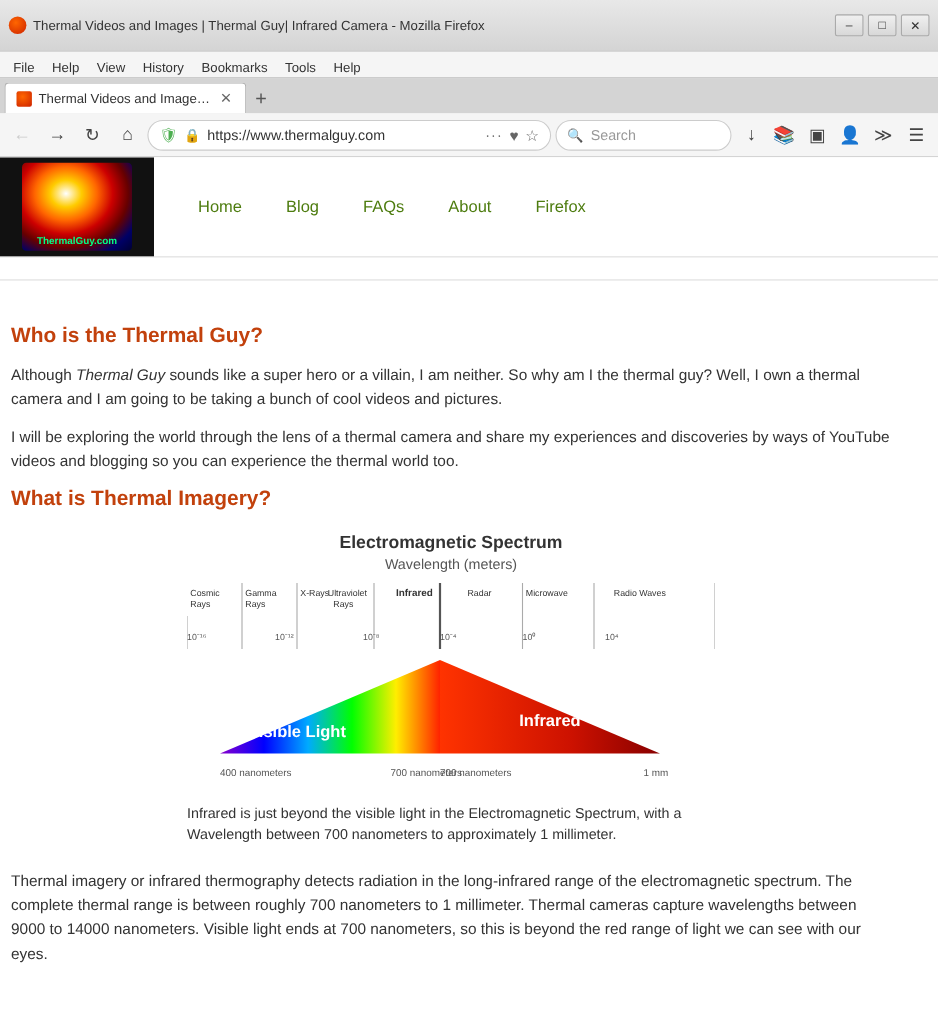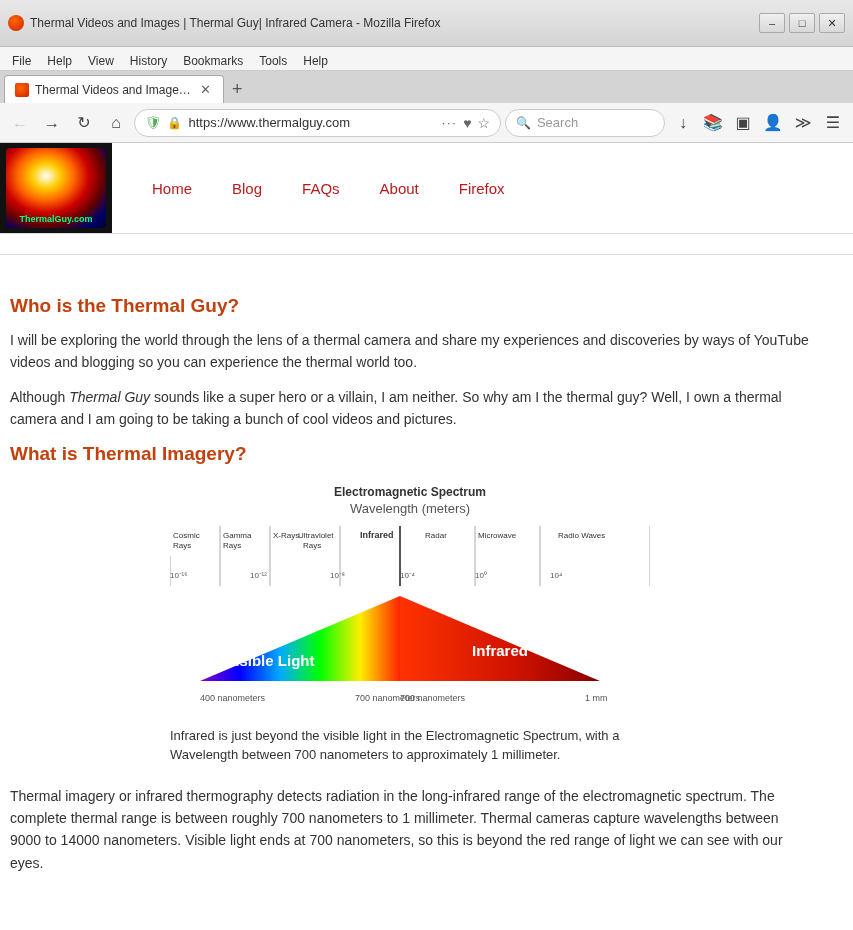--- a/index.html
+++ b/index.html
@@ -212,21 +212,21 @@
     .browser-content::-webkit-scrollbar-thumb { background: #c1c1c1; border-radius: 6px; }
 
     
     .site-header {
       display: flex;
       align-items: stretch;
       border-bottom: 1px solid #ddd;
       background: white;
     }
     .site-logo {
-      width: 112px;
+      width: 140px;
       height: 90px;
       background: #111;
       display: flex;
       align-items: center;
       justify-content: center;
       position: relative;
       flex-shrink: 0;
       overflow: hidden;
     }
     .logo-thermal {
@@ -247,21 +247,21 @@
       white-space: nowrap;
     }
     .site-nav {
       display: flex;
       align-items: center;
       padding: 0 20px;
       flex: 1;
     }
     .nav-link {
       padding: 8px 20px;
-      color: #b91c1c;
+      color: #4d7c0f;
       font-size: 15px;
       text-decoration: none;
       cursor: pointer;
     }
 
     
     .main-content {
       padding: 20px 10px 20px 10px;
       max-width: 820px;
     }
@@ -288,21 +288,21 @@
       font-style: italic;
     }
 
     
     .spectrum-container {
       margin: 20px auto;
       text-align: center;
       width: 480px;
     }
     .spectrum-title {
-      font-size: 12px;
+      font-size: 16px;
       font-weight: bold;
       color: #333;
       margin-bottom: 2px;
     }
     .spectrum-subtitle {
       font-size: 13px;
       color: #555;
       margin-bottom: 10px;
       text-align: center;
     }
@@ -397,25 +397,25 @@
     </nav>
   </div>
 
   <hr class="section-divider">
 
   <div class="main-content">
 
 
     <h2 class="section-title">Who is the Thermal Guy?</h2>
 
-    <p class="body-text">I will be exploring the world through the lens of a thermal camera and share my experiences and discoveries by ways of YouTube videos and blogging so you can experience the thermal world too.</p>
-
     <p class="body-text">
       Although <em>Thermal Guy</em> sounds like a super hero or a villain, I am neither. So why am I the thermal guy? Well, I own a thermal camera and I am going to be taking a bunch of cool videos and pictures.
     </p>
+
+    <p class="body-text">I will be exploring the world through the lens of a thermal camera and share my experiences and discoveries by ways of YouTube videos and blogging so you can experience the thermal world too.</p>
 
     <h2 class="section-title">What is Thermal Imagery?</h2>
 
     <div class="spectrum-container">
       <div class="spectrum-title">Electromagnetic Spectrum</div>
       <div class="spectrum-subtitle">Wavelength (meters)</div>
 
       <svg width="480" height="190" xmlns="http://www.w3.org/2000/svg" style="display:block;margin:0 auto;">
 
         <line x1="0" y1="30" x2="0" y2="60" stroke="#aaa" stroke-width="1"></line>

